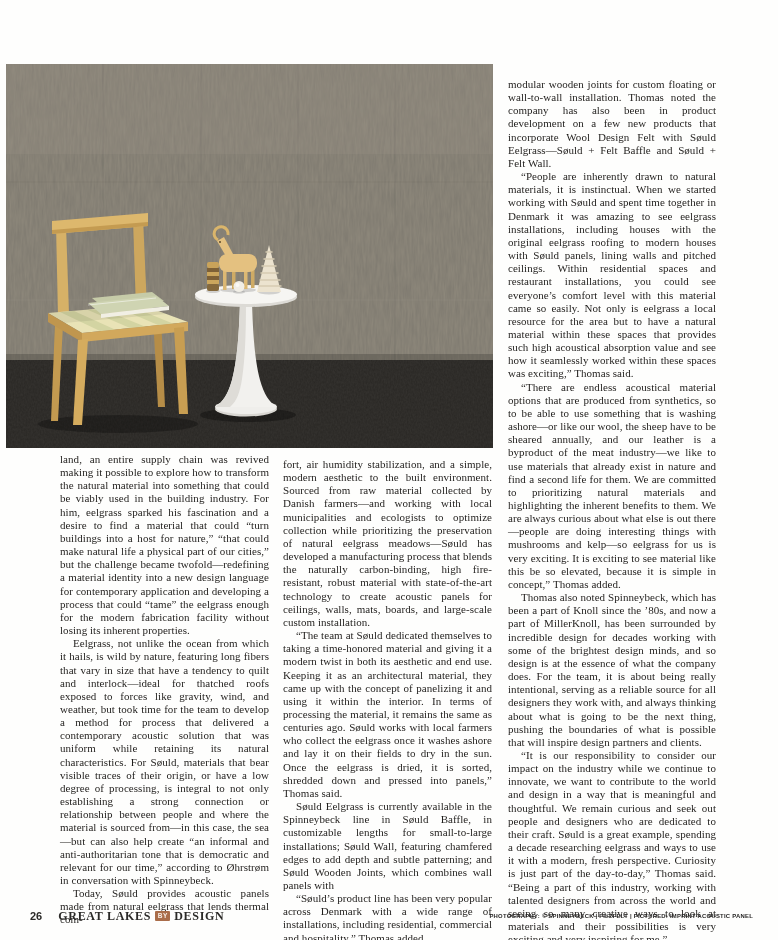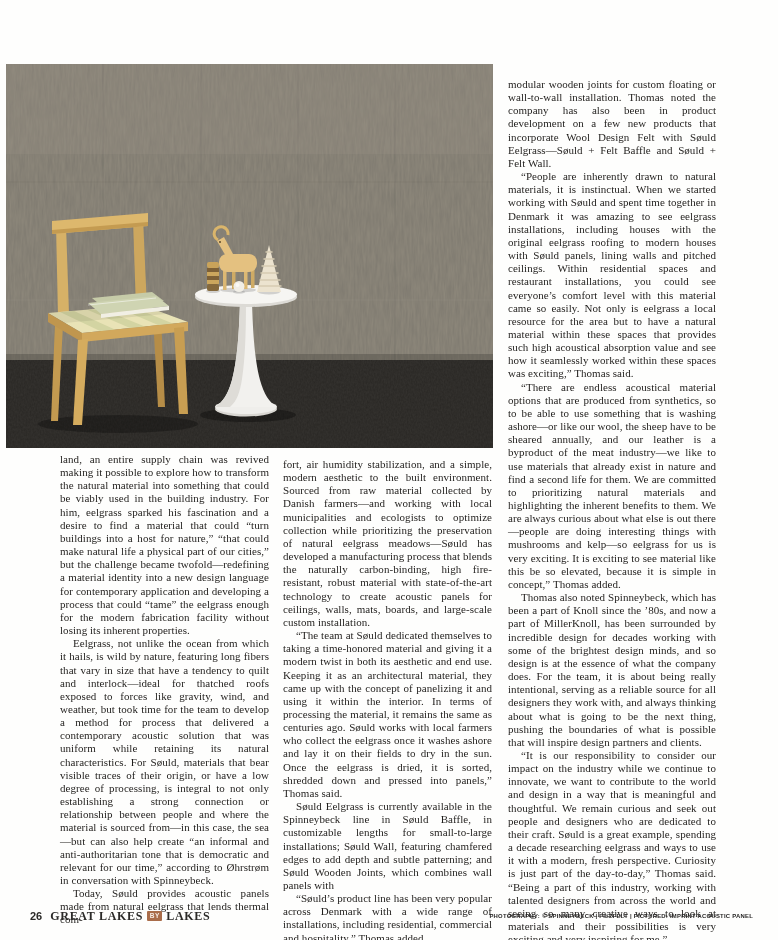--- a/index.html
+++ b/index.html
@@ -27,21 +27,21 @@
   #col-left{left:60px;top:453px;}
   #col-mid{left:283px;top:458px;}
   #col-right{left:508px;top:78px;width:208px;}
 
   
   .footer-left{
     position:absolute;left:30px;top:909px;height:14px;
     display:flex;align-items:center;
     font-family:"Liberation Sans", sans-serif;font-weight:bold;color:#2b2a28;
   }
-  .footer-left .pagenum{font-size:11px;letter-spacing:0;margin-right:8px;}
+  .footer-left .pagenum{font-size:11px;letter-spacing:0;margin-right:16px;}
   .footer-left .mag{font-size:12px;letter-spacing:0.7px;font-family:Liberation Serif, serif;}
   .footer-left .by-badge{
     background:#aa6d4a;color:#f6ece4;font-size:6.5px;letter-spacing:0.5px;
     padding:1.5px 2.5px;margin:0 4px;border-radius:1px;line-height:1;
   }
   .footer-right{
     position:absolute;right:25px;top:913px;
     font-family:"Liberation Sans", sans-serif;font-weight:bold;
     font-size:5.9px;letter-spacing:0.25px;color:#262524;
   }
@@ -182,17 +182,17 @@
       <p class="ind">“There are endless acoustical material options that are produced from synthetics, so to be able to use something that is washing ashore—or like our wool, the sheep have to be sheared annually, and our leather is a byproduct of the meat industry—we like to use materials that already exist in nature and find a second life for them. We are committed to prioritizing natural materials and highlighting the inherent benefits to them. We are always curious about what else is out there—people are doing interesting things with mushrooms and kelp—so eelgrass for us is very exciting. It is exciting to see material like this be so elevated, because it is simple in concept,” Thomas added.</p>
       <p class="ind">Thomas also noted Spinneybeck, which has been a part of Knoll since the ’80s, and now a part of MillerKnoll, has been surrounded by incredible design for decades working with some of the brightest design minds, and so design is at the essence of what the company does. For the team, it is about being really intentional, serving as a reliable source for all designers they work with, and always thinking about what is going to be the next thing, pushing the boundaries of what is possible that will inspire design partners and clients.</p>
       <p class="ind">“It is our responsibility to consider our impact on the industry while we continue to innovate, we want to contribute to the world and design in a way that is meaningful and thoughtful. We remain curious and seek out people and designers who are dedicated to their craft. Søuld is a great example, spending a decade researching eelgrass and ways to use it with a modern, fresh perspective. Curiosity is just part of the day-to-day,” Thomas said. “Being a part of this industry, working with talented designers from across the world and seeing so many creative ways to look at materials and their possibilities is very exciting and very inspiring for me.”</p>
     </div>
   </main>
 
   <div class="footer-left">
     <span class="pagenum">26</span>
     <span class="mag">GREAT LAKES</span>
     <span class="by-badge">BY</span>
-    <span class="mag">LAKES</span>
+    <span class="mag">DESIGN</span>
   </div>
   <div class="footer-right">PHOTOGRAPHY: © SPINNEYBECK | FILZFELT | PICTURED: IMPRINT ACOUSTIC PANEL</div>
 
 </div>
 
 </body></html>

